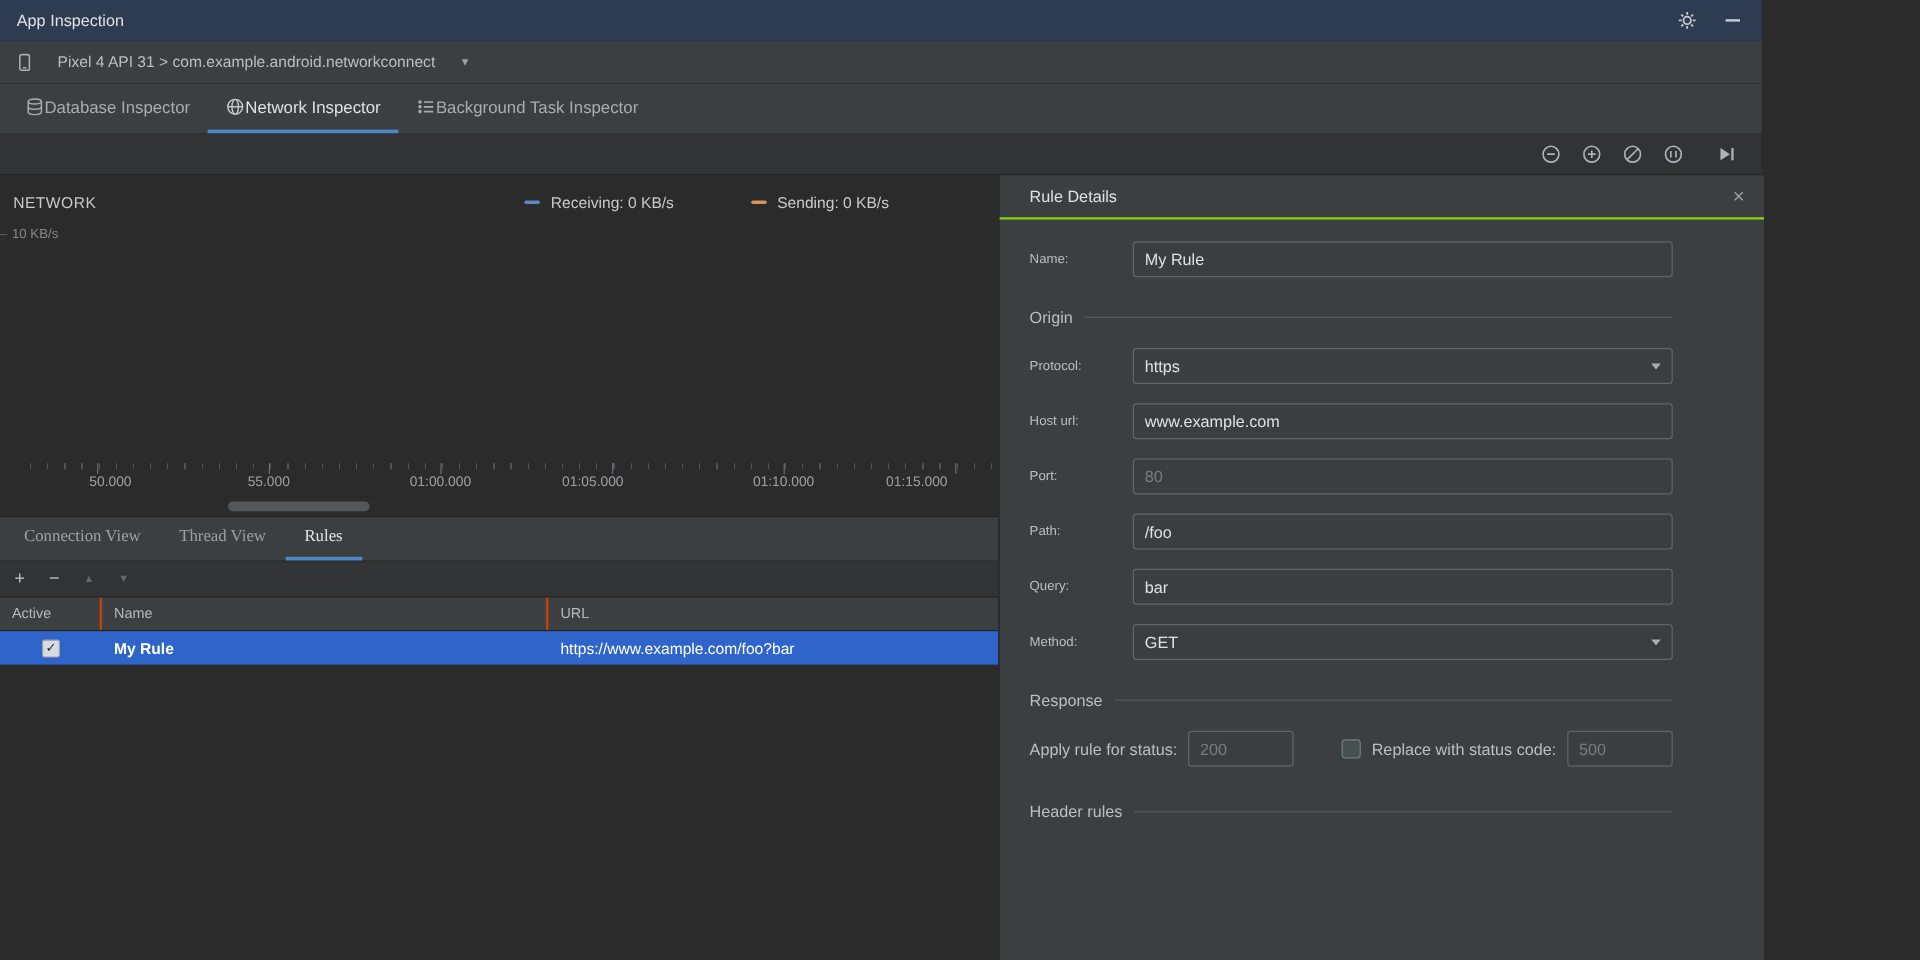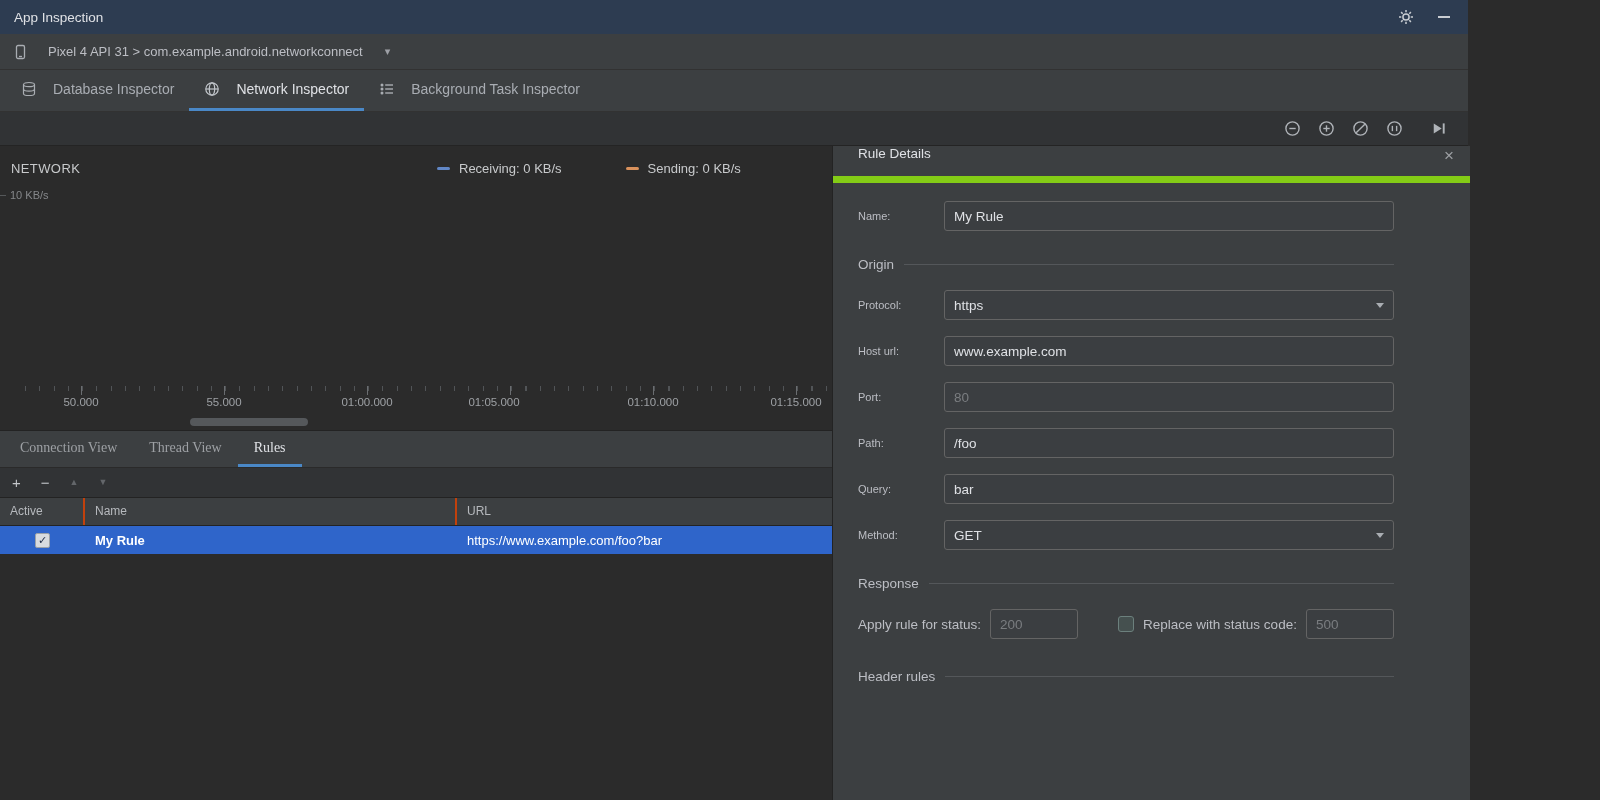--- a/index.html
+++ b/index.html
@@ -28,21 +28,21 @@
     display:flex; align-items:center; padding:0 12px; gap:20px; color:#BCBEC4; flex:none;
   }
   .chev { color:#9DA0A6; font-size:11px; margin-left:2px; }
 
   
   .insp-tabs {
     height:42px; background:#3C3F41; border-bottom:1px solid #323232;
     display:flex; align-items:stretch; padding-left:6px; flex:none;
   }
   .insp-tab {
-    display:flex; align-items:center; gap:16px; padding:0 15px;
+    display:flex; align-items:center; gap:0; padding:0 15px;
     font-size:14px; color:#A9ADB3; border-bottom:3px solid transparent; cursor:default;
   }
   .insp-tab.selected { color:#DFE1E5; border-bottom-color:#4A88C7; }
   .tab-icon { display:flex; align-items:center; }
 
   
   .timeline-toolbar {
     height:34px; background:#313335; border-bottom:1px solid #242424;
     display:flex; align-items:center; justify-content:flex-end; gap:14px; padding-right:20px; flex:none;
   }
@@ -106,21 +106,21 @@
   .cell-name { width:372px; flex:none; padding-left:10px; font-weight:bold; }
   .cell-url { flex:1; padding-left:10px; }
   .row-checkbox {
     width:15px; height:15px; background:#D8DBDF; border:1px solid #9BA1A8; border-radius:2px;
     display:flex; align-items:center; justify-content:center; color:#1E2B45; font-size:11px; line-height:1;
   }
   .left-rest { flex:1; background:#2B2B2B; }
 
   
   .details-header {
-    height:37px; border-bottom:7px solid #84cc16; display:flex; 
+    height:37px; border-bottom:2px solid #84cc16; display:flex; align-items:center;
     padding:0 16px 0 25px; font-size:13.5px; color:#DFE1E5; flex:none;
   }
   .close-x { margin-left:auto; color:#9DA0A4; font-size:17px; cursor:default; }
   .details-form { padding:18px 76px 0 25px; overflow:hidden; }
   .form-row { display:flex; align-items:center; margin-bottom:16px; }
   .form-label { width:86px; flex:none; color:#BCBEC4; font-size:11px; }
   .field-input, .combo {
     height:30px; background:#3B3E41; border:1px solid #646464; border-radius:3px;
     color:#DFE1E5; font-size:13.5px; font-family:"Liberation Sans", sans-serif;
     padding:0 9px; outline:none;
@@ -264,31 +264,31 @@
           <div class="legend-item">
             <span class="legend-dash" style="background: rgb(217, 145, 92);"></span>
             <span>Sending: 0 KB/s</span>
           </div>
         </div>
       </div>
 
       <div class="axis" id="axis-ticks">
         <div class="minor-ticks"></div>
       <span class="tick-mark" style="left: 81px;"></span>
-          <span class="tick-label" style="left: 81px;">50.000</span>
+          <span class="tick-label" style="left: 92px;">50.000</span>
           <span class="tick-mark" style="left: 224px;"></span>
           <span class="tick-label" style="left: 224px;">55.000</span>
           <span class="tick-mark" style="left: 367px;"></span>
           <span class="tick-label" style="left: 367px;">01:00.000</span>
           <span class="tick-mark" style="left: 510px;"></span>
           <span class="tick-label" style="left: 494px;">01:05.000</span>
           <span class="tick-mark" style="left: 653px;"></span>
           <span class="tick-label" style="left: 653px;">01:10.000</span>
           <span class="tick-mark" style="left: 796px;"></span>
-          <span class="tick-label" style="left: 796px;">01:15.000</span>
+          <span class="tick-label" style="left: 764px;">01:15.000</span>
         </div>
 
       <div class="scroll-row">
         <div class="scroll-thumb"></div>
       </div>
 
       <div class="view-tabs">
         <div class="view-tab">
           <span>Connection View</span>
         </div>

